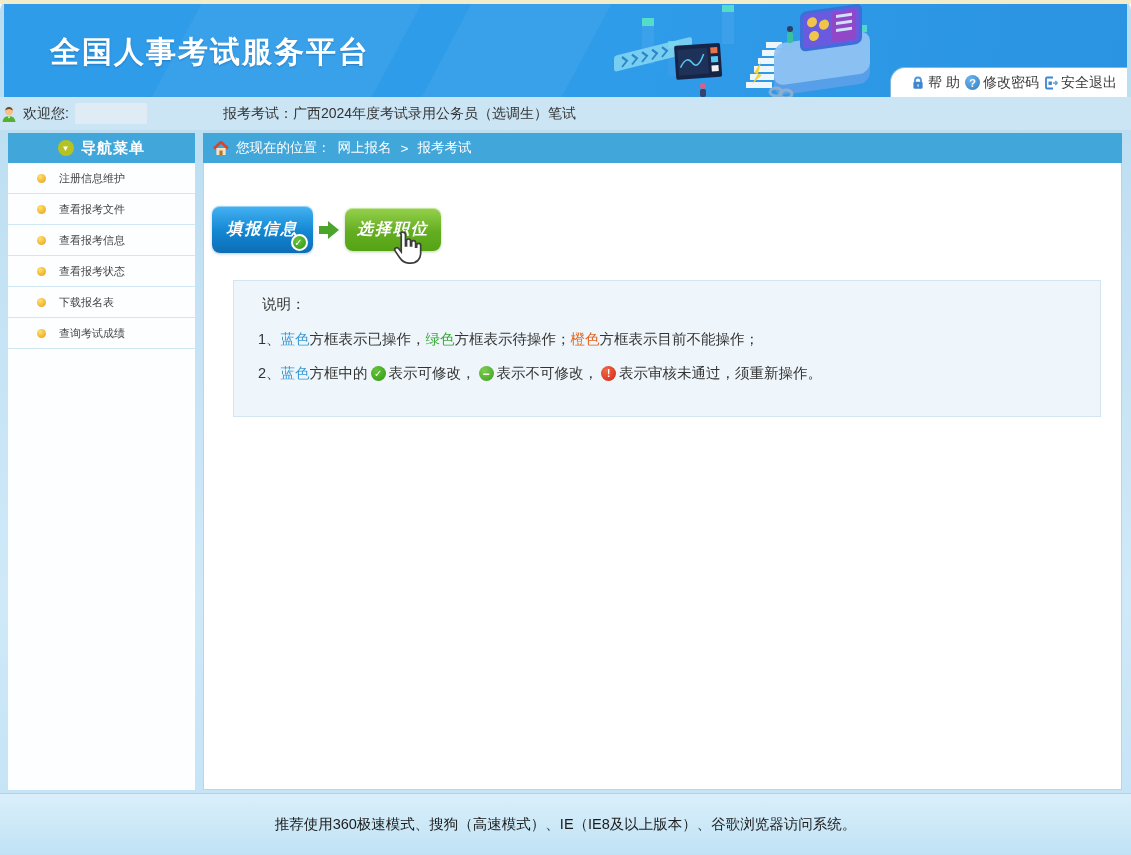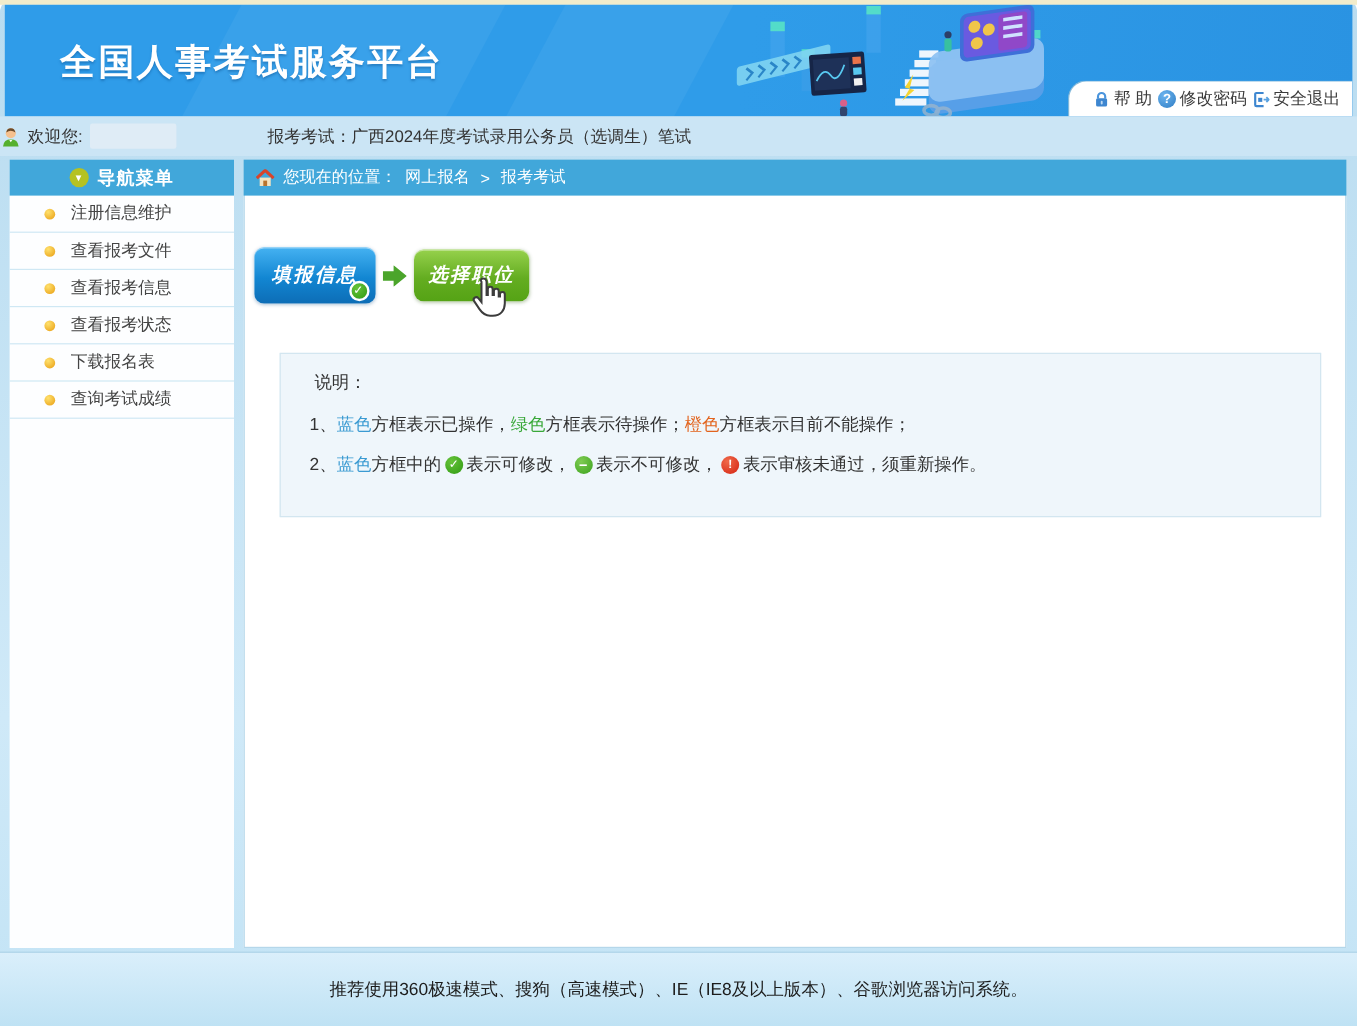--- a/index.html
+++ b/index.html
@@ -46,21 +46,21 @@
   
   .sidebar { position:absolute; left:8px; top:133px; width:187px; height:657px;
              background:#fdfeff; }
   .sidebar-header { height:30px; background:#41a7da; color:#fff; font-size:15px;
                     font-weight:bold; display:flex; align-items:center; justify-content:center;
                     gap:7px; letter-spacing:1px; }
   .nav-caret { width:16px; height:16px; border-radius:50%; background:#b5c222;
                display:inline-flex; align-items:center; justify-content:center;
                color:#fff; font-size:8px; }
   .side-item { height:31px; display:flex; align-items:center; gap:13px;
-               padding-left:29px; font-size:14px; color:#444;
+               padding-left:29px; font-size:11px; color:#444;
                border-bottom:1px solid #cfe8f4; cursor:pointer; }
   .bullet { width:9px; height:9px; border-radius:50%;
             background:radial-gradient(circle at 35% 30%,#ffe16d,#e89c10); }
 
   
   .main { position:absolute; left:203px; top:133px; width:919px; height:657px;
           background:#fff; border:1px solid #b5d7ea; }
   .breadcrumb { height:30px; background:#41a7da; color:#fff; font-size:13.5px;
                 display:flex; align-items:center; gap:7px; padding-left:10px;
                 margin:-1px -1px 4px -1px; }
@@ -79,21 +79,21 @@
                background:linear-gradient(#96d14c,#64ad21 55%,#55a315);
                box-shadow:inset 0 1px 0 rgba(255,255,255,.45), 0 1px 3px rgba(40,90,0,.3); }
   .badge-check { position:absolute; right:5px; bottom:2px; width:17px; height:17px;
                  border-radius:50%; background:radial-gradient(circle at 35% 30%,#66c33a,#2f9a12);
                  border:2px solid #fff; color:#fff; font-size:10px; font-weight:bold;
                  display:flex; align-items:center; justify-content:center; }
   .step-arrow { margin:0 6px; display:flex; }
   .hand-cursor { position:absolute; left:46px; top:22px; }
 
   
-  .notice { position:absolute; left:29px; top:160px; width:868px; height:137px;
+  .notice { position:absolute; left:29px; top:146px; width:868px; height:137px;
             background:#eff6fb; border:1px solid #d3e6f0; padding:14px 0 0 24px;
             font-size:14.5px; color:#333; }
   .notice .n-title { margin:0 0 16px 4px; }
   .notice .n-line { margin-bottom:15px; display:flex; align-items:center; flex-wrap:wrap; }
   .c-blue { color:#3a9ad2; } .c-green { color:#39a839; } .c-orange { color:#e2641e; }
   .mini-ico { width:15px; height:15px; border-radius:50%; display:inline-flex;
               align-items:center; justify-content:center; color:#fff; font-size:10px;
               font-weight:bold; margin:0 3px; }
   .mi-check { background:radial-gradient(circle at 35% 30%,#66c33a,#2f9a12); }
   .mi-minus { background:radial-gradient(circle at 35% 30%,#7ecb52,#3aa21c); font-size:12px; }

